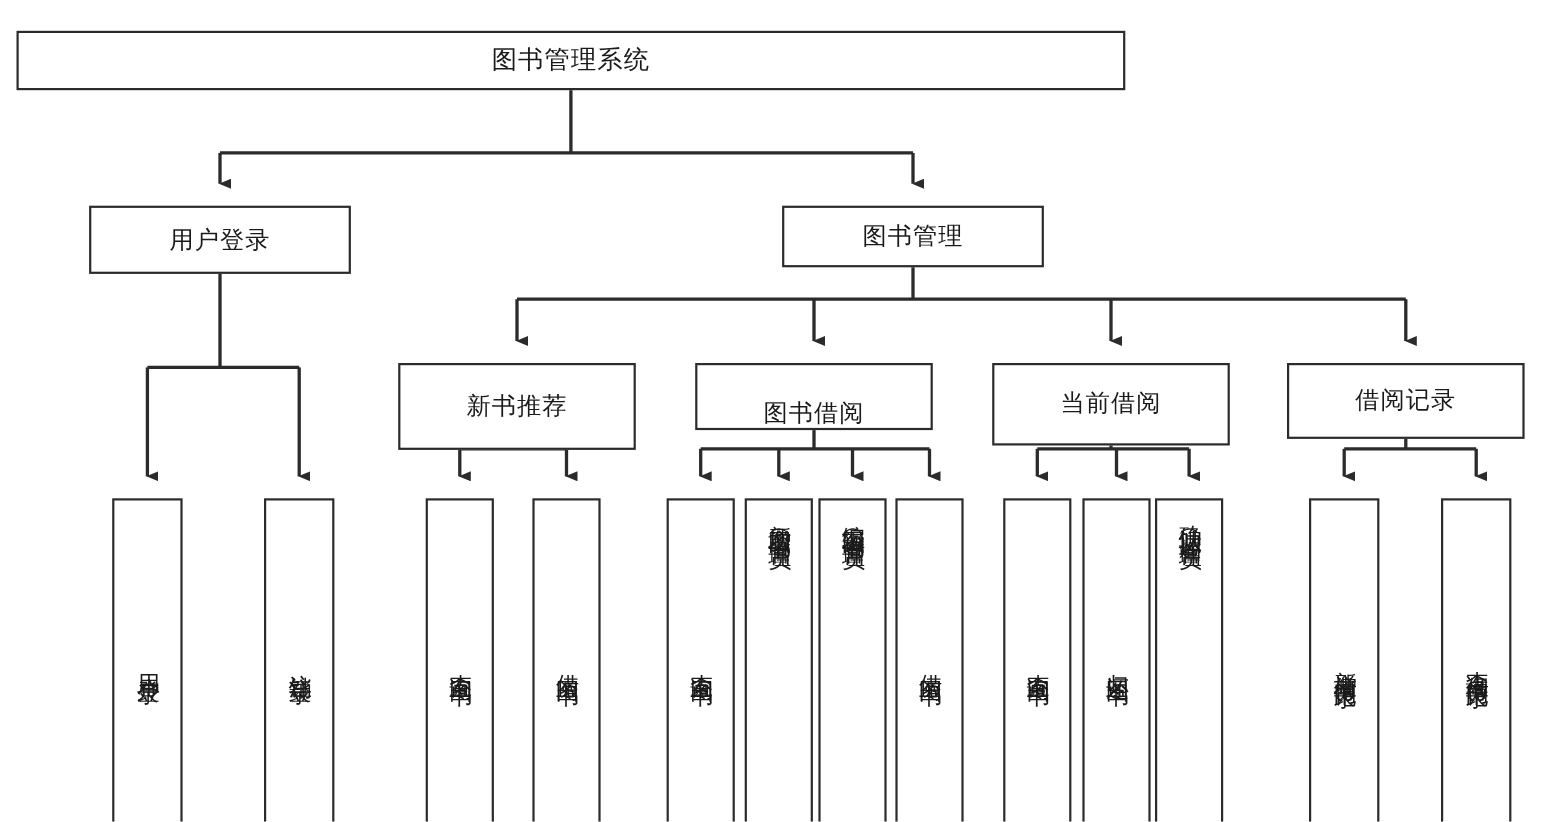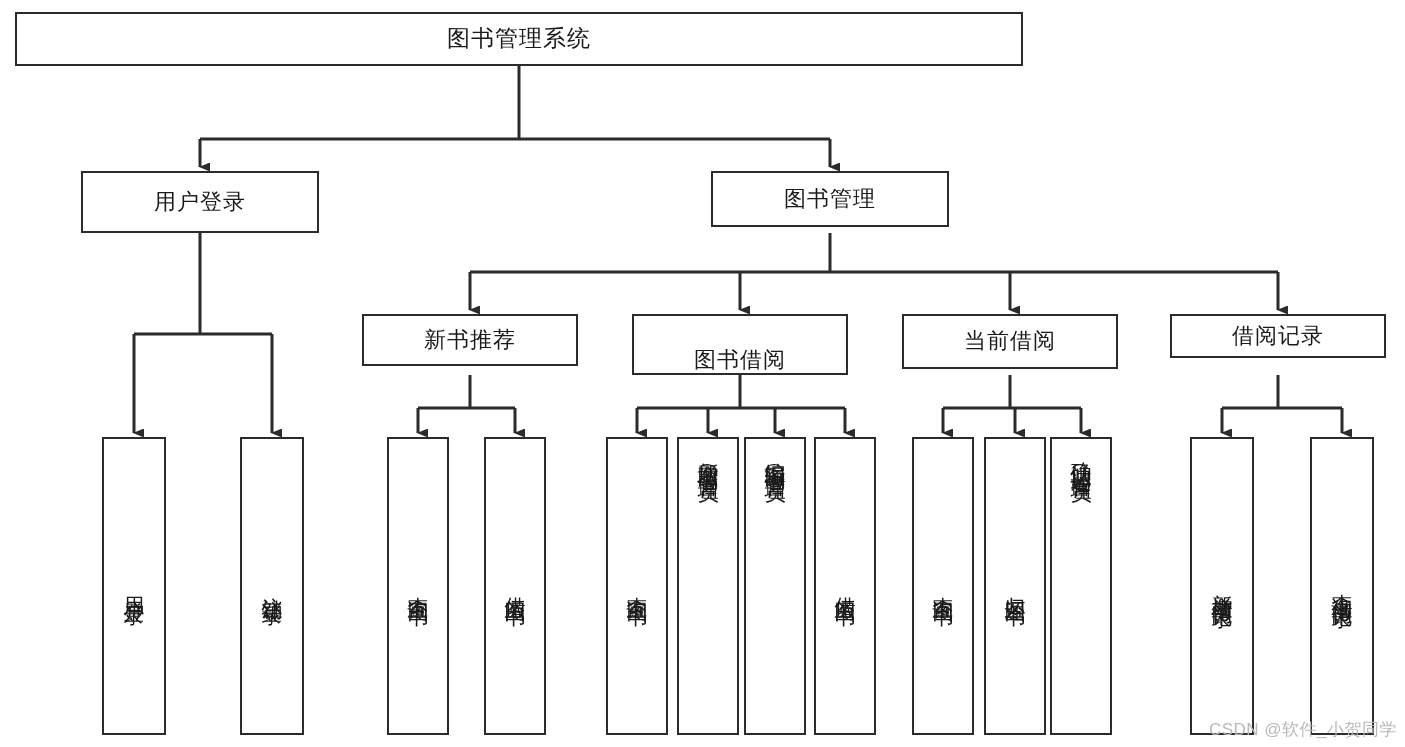--- a/index.html
+++ b/index.html
@@ -28,20 +28,21 @@
   }
   .node {
     position: absolute;
     box-sizing: border-box;
     border: 2px solid #2b2b2b;
     background: #ffffff;
     display: flex;
     align-items: center;
     justify-content: center;
     color: #1a1a1a;
+    margin-top: 16px;
   }
   .node.horiz {
     font-size: 22px;
     letter-spacing: 1px;
     line-height: 1.2;
     text-align: center;
   }
   .node.root {
     font-size: 23px;
   }
@@ -132,30 +133,30 @@
   <div id="nodes">
       <div class="node root horiz" style="left: 15px; top: 12px; width: 1008px; height: 54px;">
         <span>图书管理系统</span>
       </div>
       <div class="node horiz" style="left: 81px; top: 171px; width: 238px; height: 62px;">
         <span>用户登录</span>
       </div>
       <div class="node horiz" style="left: 711px; top: 171px; width: 238px; height: 56px;">
         <span>图书管理</span>
       </div>
-      <div class="node horiz" style="left: 362px; top: 314px; width: 216px; height: 52px;">
+      <div class="node horiz" style="left: 362px; top: 314px; width: 216px; height: 79px;">
         <span>新书推荐</span>
       </div>
       <div class="node horiz" style="left: 632px; top: 314px; width: 216px; height: 61px; align-items: flex-end;">
         <span>图书借阅</span>
       </div>
-      <div class="node horiz" style="left: 902px; top: 314px; width: 216px; height: 55px;">
+      <div class="node horiz" style="left: 902px; top: 314px; width: 216px; height: 75px;">
         <span>当前借阅</span>
       </div>
-      <div class="node horiz" style="left: 1170px; top: 314px; width: 216px; height: 44px;">
+      <div class="node horiz" style="left: 1170px; top: 314px; width: 216px; height: 69px;">
         <span>借阅记录</span>
       </div>
       <div class="node leaf" style="left: 102px; top: 437px; width: 64px; height: 298px;">
         <div class="leaf-inner">
           <span class="vtext">用户登录</span>
         </div>
       </div>
       <div class="node leaf" style="left: 240px; top: 437px; width: 64px; height: 298px;">
         <div class="leaf-inner">
           <span class="vtext">注销登录</span>
@@ -211,14 +212,13 @@
           <span class="vtext">新增借阅记录</span>
         </div>
       </div>
       <div class="node leaf" style="left: 1310px; top: 437px; width: 64px; height: 298px;">
         <div class="leaf-inner">
           <span class="vtext">查询借阅记录</span>
         </div>
       </div>
     </div>
 
-  <div id="watermark">CSDN @软件_小贺同学</div>
 </div>
 
 </body></html>

